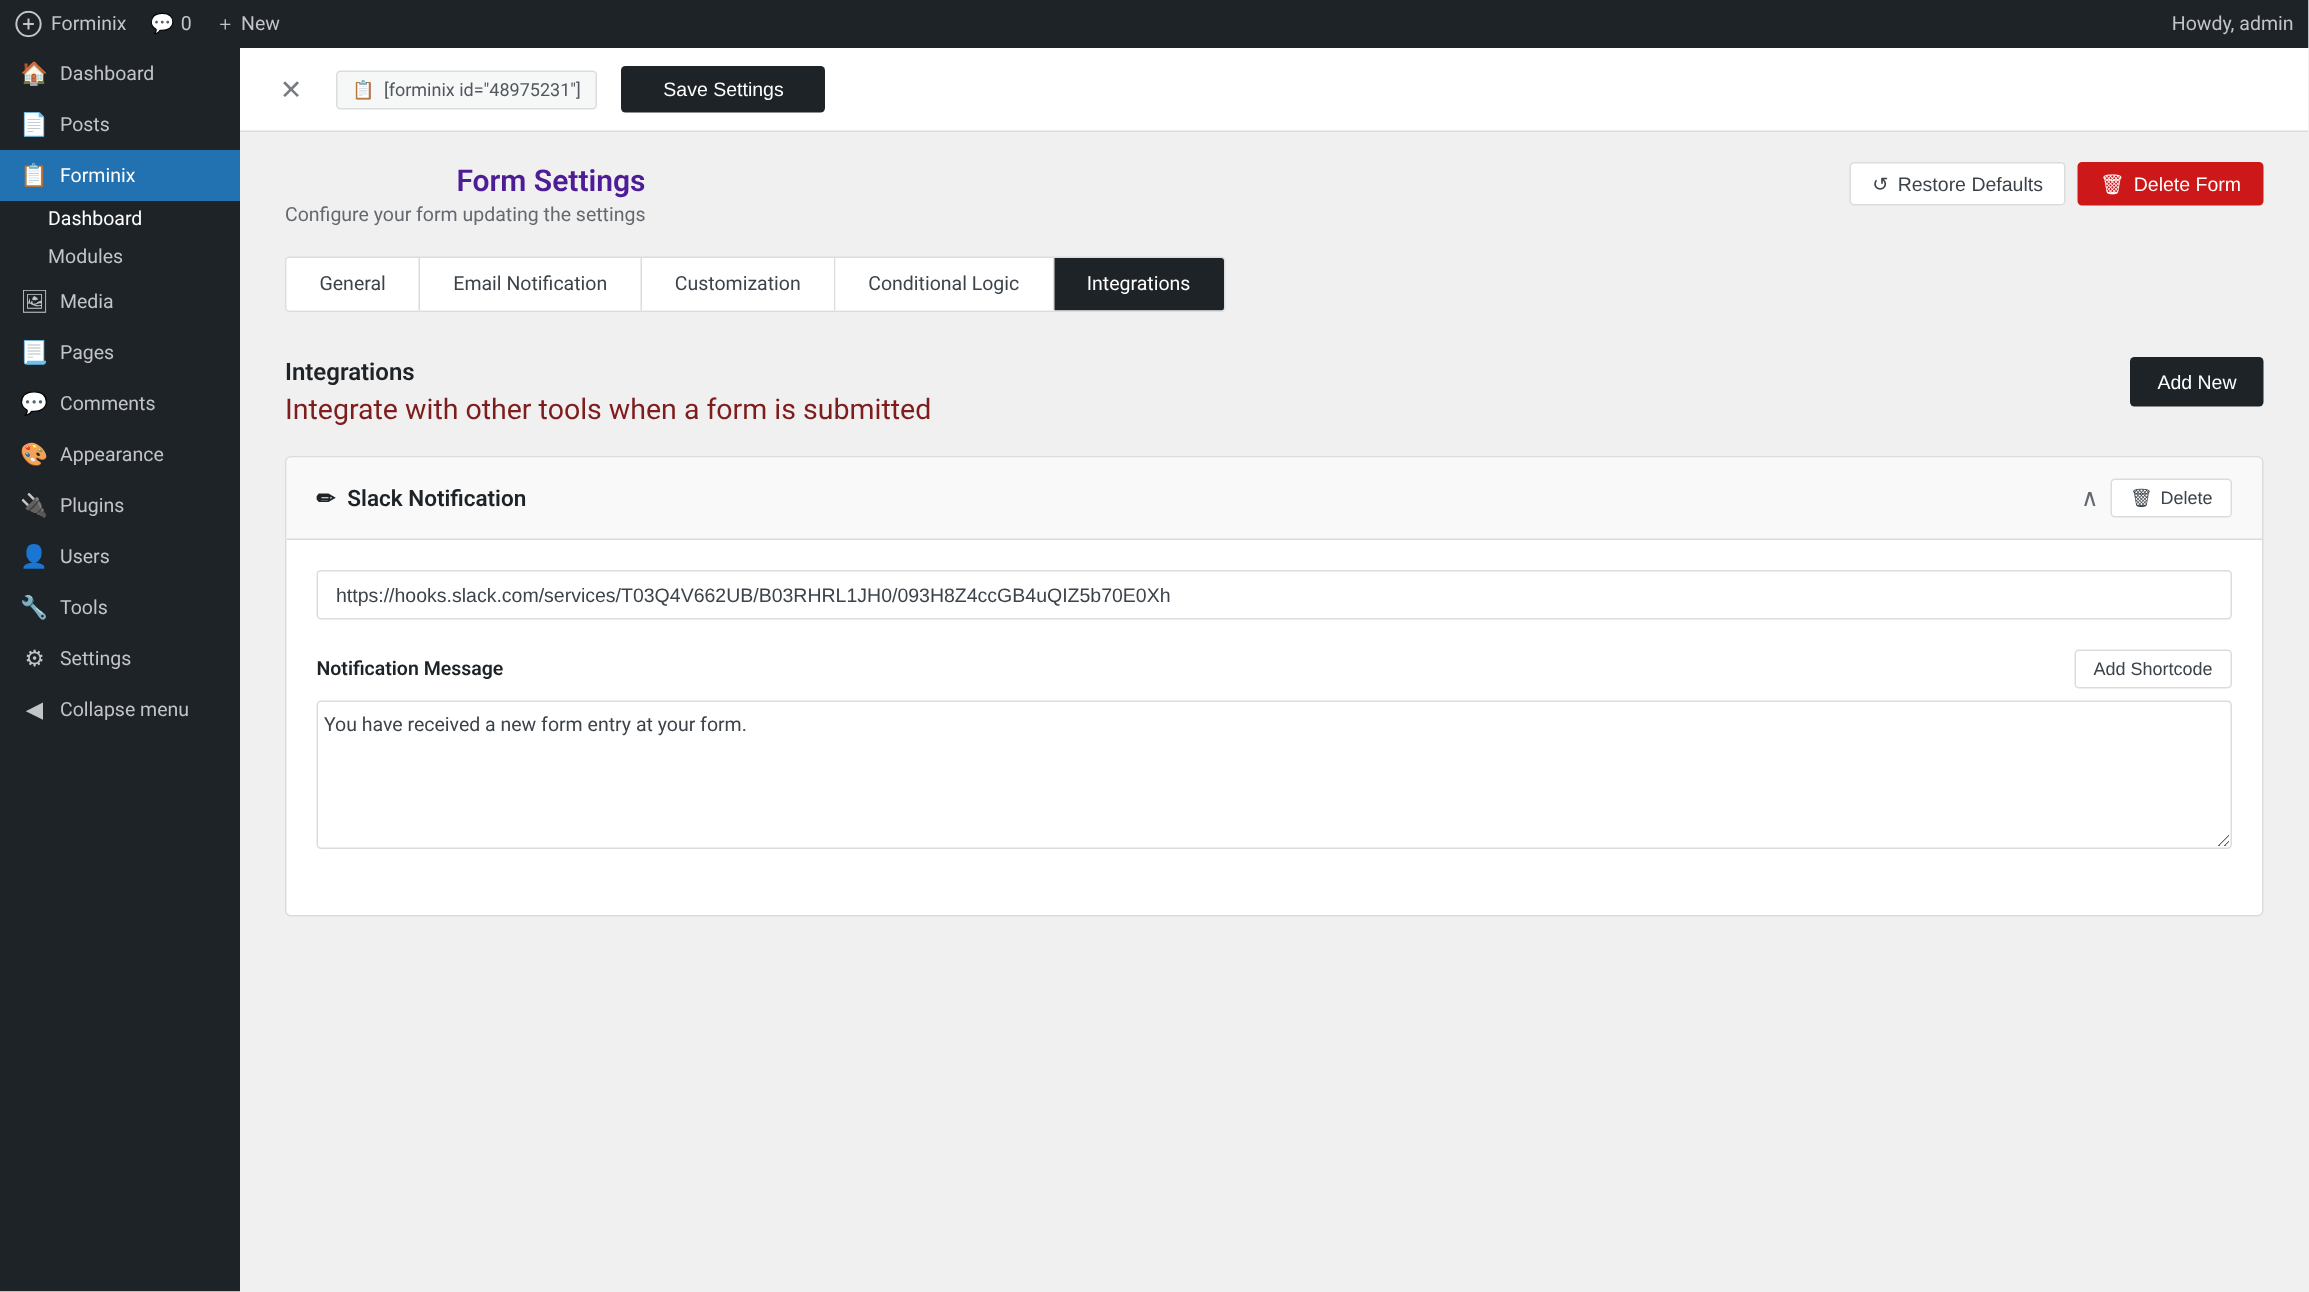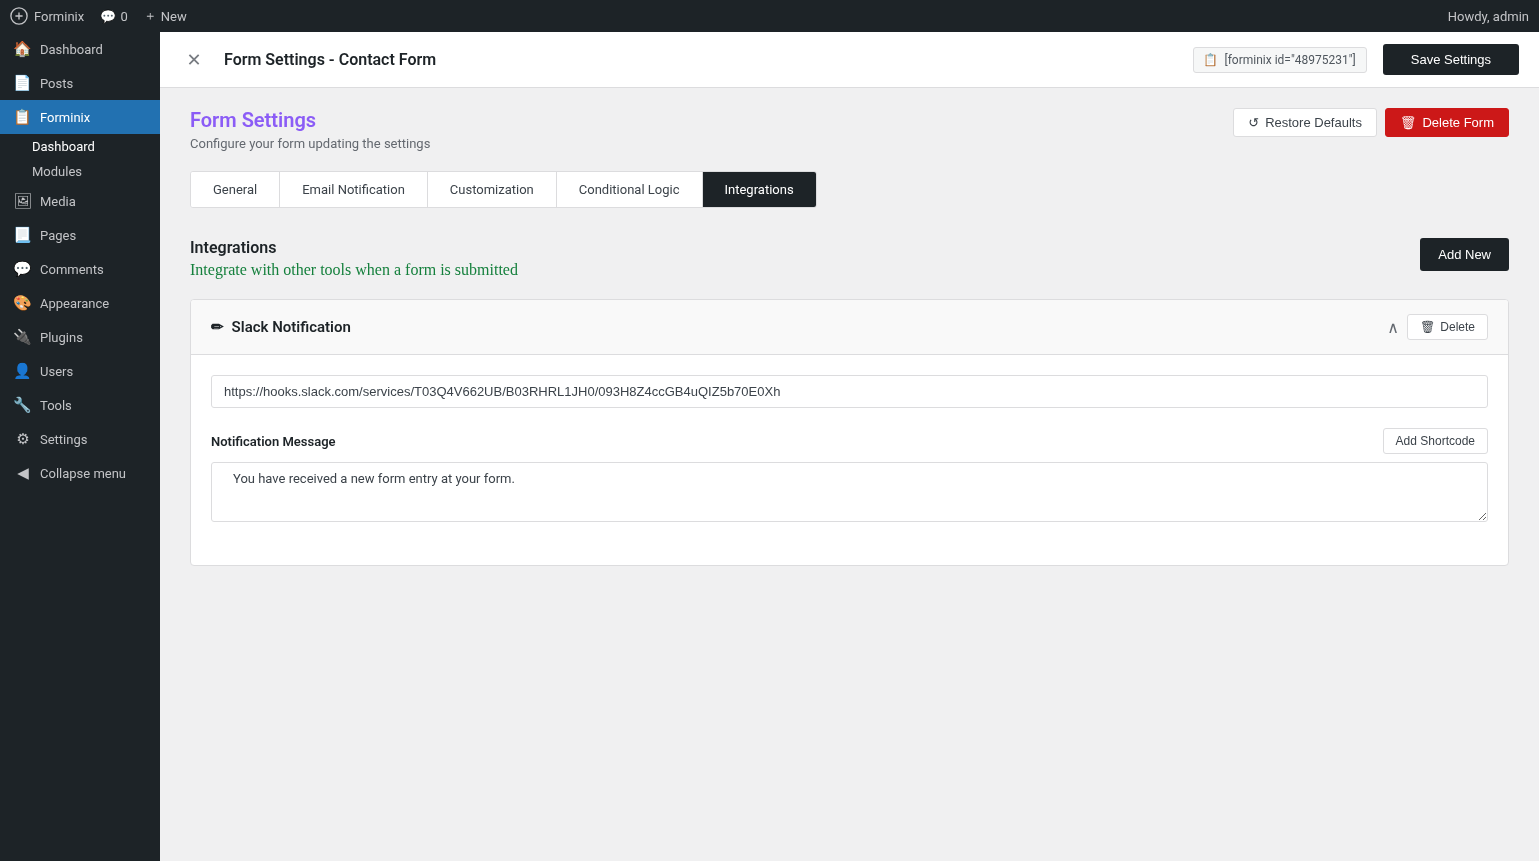--- a/index.html
+++ b/index.html
@@ -115,21 +115,21 @@
       overflow-y: auto;
       padding: 20px 30px;
     }
 
     .page-header {
       display: flex;
       align-items: flex-start;
       justify-content: space-between;
       margin-bottom: 20px;
     }
-    .page-header-left h1 { font-size: 20px; font-weight: 600; color: #8b5cf6; margin-bottom: 4px; }
+    .page-header-left h1 { font-size: 20px; font-weight: 600; color: #4c1d95; margin-bottom: 4px; text-align: right; }
     .page-header-left p { color: #646970; font-size: 13px; }
 
     .page-header-actions { display: flex; gap: 8px; align-items: center; }
 
     .btn-restore {
       border: 1px solid #dcdcde;
       background: #fff;
       border-radius: 3px;
       padding: 6px 14px;
       font-size: 13px;
@@ -172,21 +172,21 @@
     .tab.active { background: #1d2327; color: #fff; }
 
     
     .integrations-header {
       display: flex;
       justify-content: space-between;
       align-items: flex-start;
       margin-bottom: 20px;
     }
     .integrations-header-left h2 { font-size: 16px; font-weight: 600; color: #1d2327; margin-bottom: 4px; }
-    .integrations-header-left p { color: #15803d; font-size: 16px; font-family: Liberation Serif, serif; }
+    .integrations-header-left p { color: #7f1d1d; font-size: 19px; }
 
     .btn-add-new {
       background: #1d2327;
       color: #fff;
       border: none;
       border-radius: 3px;
       padding: 9px 18px;
       font-size: 13px;
       cursor: pointer;
       font-weight: 500;
@@ -252,27 +252,27 @@
       font-size: 13px;
       color: #3c434a;
       background: #fff;
       outline: none;
     }
 
     .field-textarea {
       width: 100%;
       border: 1px solid #dcdcde;
       border-radius: 3px;
-      padding: 8px 21px;
+      padding: 8px 4px;
       font-size: 13px;
       color: #3c434a;
       background: #fff;
       outline: none;
       resize: vertical;
-      height: 60px;
+      height: 99px;
       font-family: inherit;
     }
 
     .btn-add-shortcode {
       border: 1px solid #dcdcde;
       background: #fff;
       border-radius: 3px;
       padding: 5px 12px;
       font-size: 12px;
       cursor: pointer;
@@ -362,21 +362,20 @@
     <div class="sidebar-item">
       <span class="icon">◀</span>
       <span>Collapse menu</span>
     </div>
   </div>
 
   <div class="content-area">
 
     <div class="form-editor-header">
       <button class="close-btn">✕</button>
-      <span class="form-editor-title">Form Settings - Contact Form</span>
       <div class="shortcode-display">
         <span>📋</span>
         <span>[forminix id="48975231"]</span>
       </div>
       <button class="save-settings-btn">Save Settings</button>
     </div>
 
     <div class="page-content">
 
       <div class="page-header">

